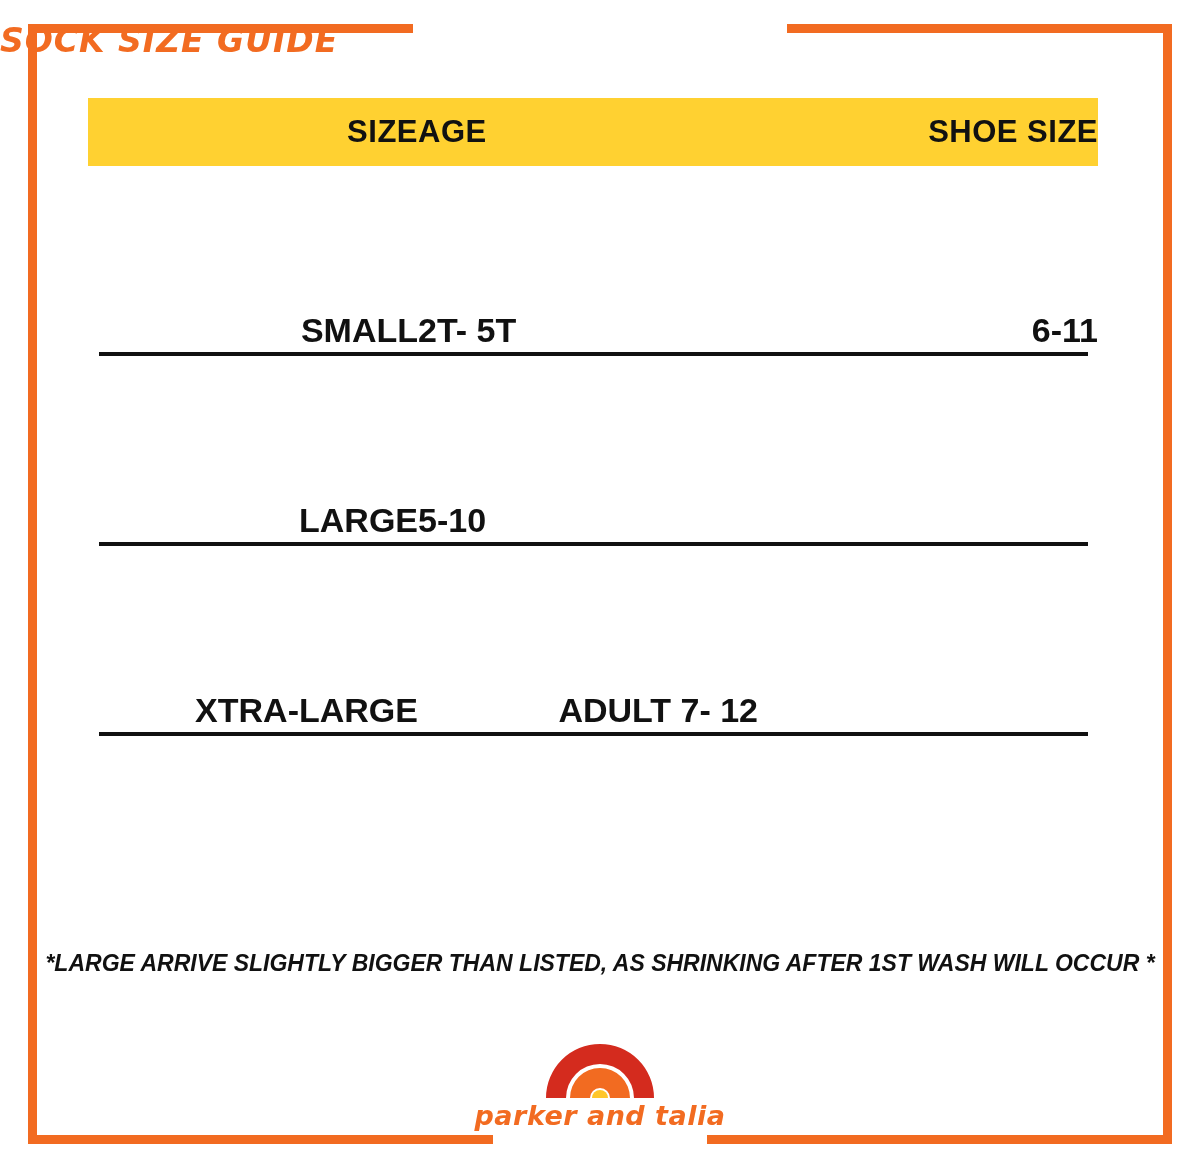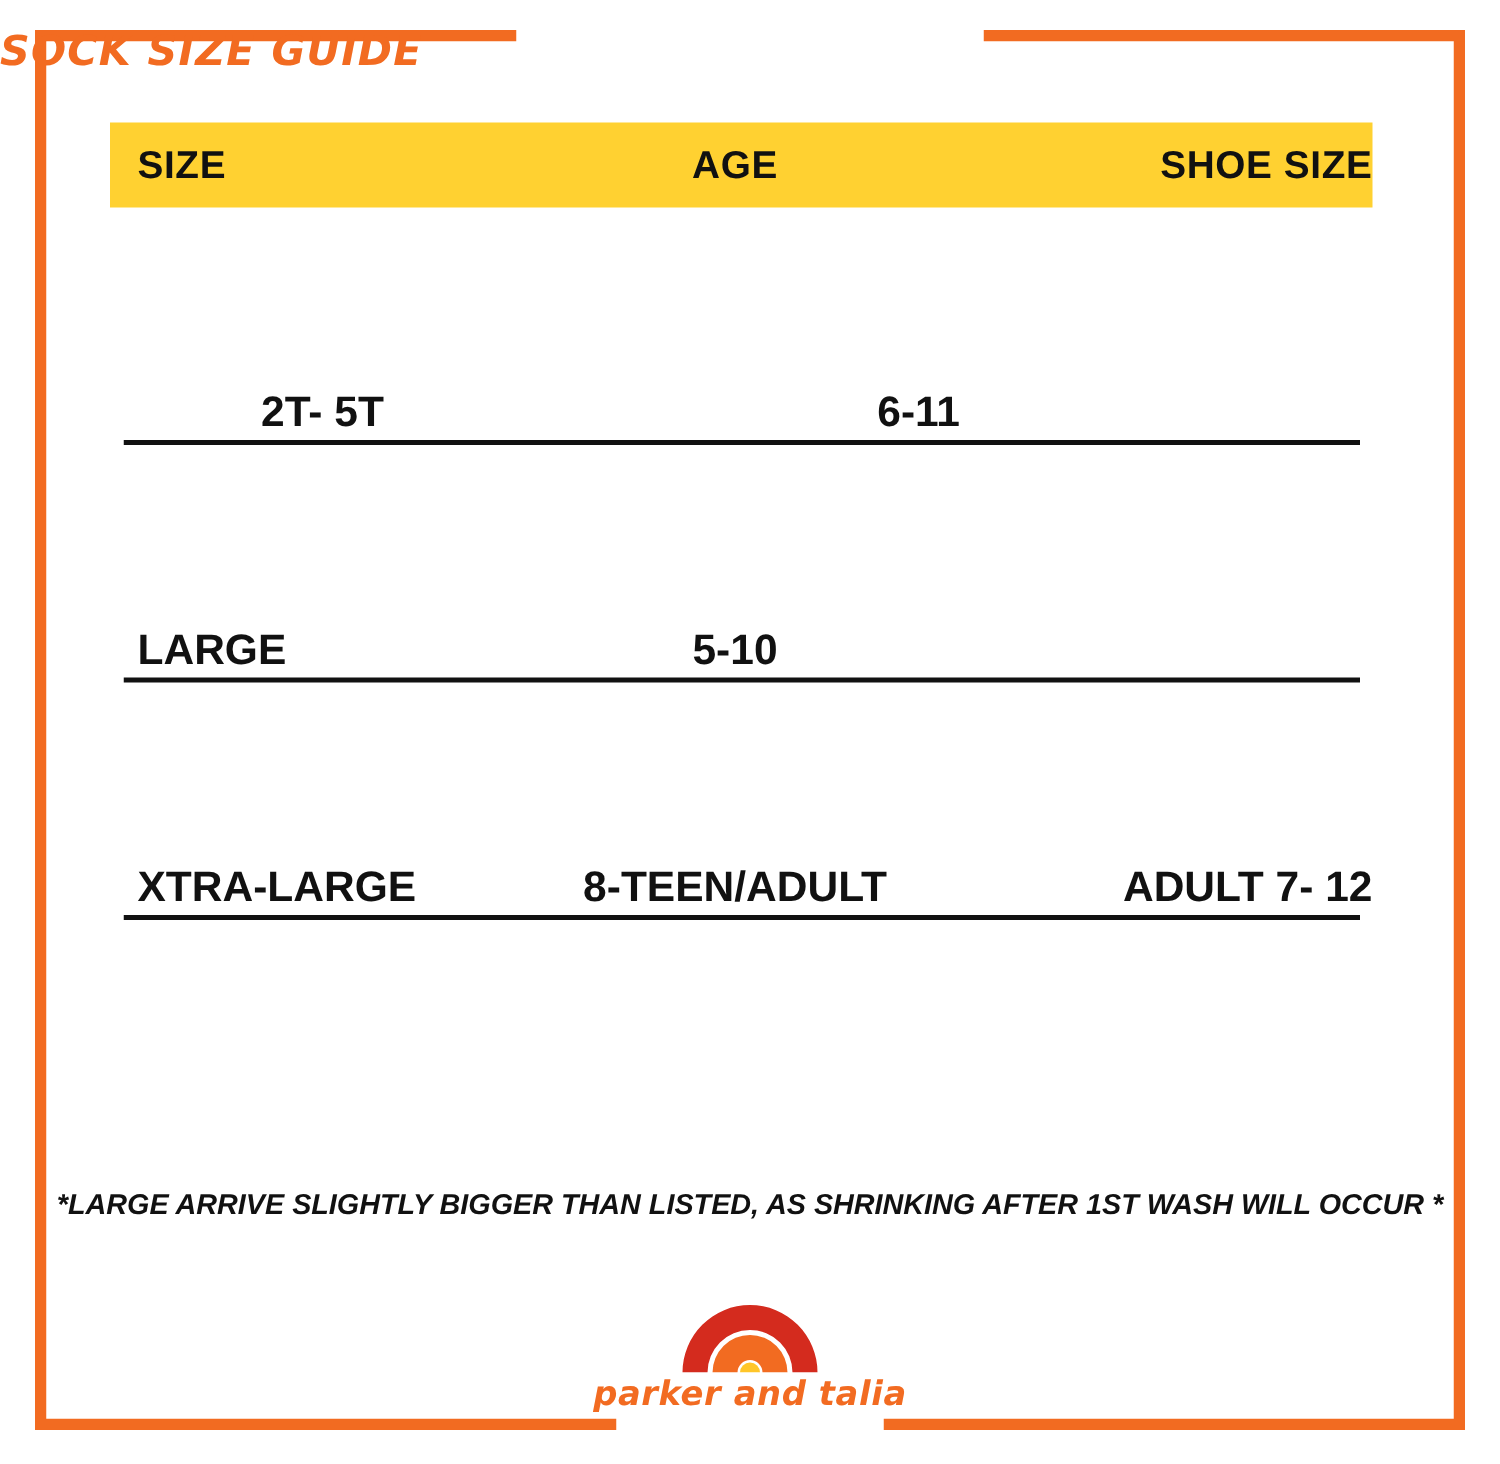--- a/index.html
+++ b/index.html
@@ -63,22 +63,22 @@
   }
 
   
   .header-band {
     background: #FFD131;
     height: 68px;
     display: flex;
     align-items: center;
     width: 1010px;
   }
-  .col-size  { width: 330px; padding-left: 22px; box-sizing: border-box; text-align: left; }
-  .col-age   { width: 340px; text-align: center; }
+  .col-size  { width: 330px; padding-left: 22px; box-sizing: border-box; text-align: right; }
+  .col-age   { width: 340px; text-align: left; }
   .col-shoe  { width: 340px; text-align: right; box-sizing: border-box; }
 
   .header-band .cell {
     font-family: "Liberation Sans", sans-serif;
     font-weight: bold;
     font-size: 31px;
     color: #111111;
     letter-spacing: 0.5px;
   }
 
@@ -158,35 +158,35 @@
 
   <div class="header-band">
     <div class="cell col-size">SIZE</div>
     <div class="cell col-age">AGE</div>
     <div class="cell col-shoe">SHOE SIZE</div>
   </div>
 
   <div class="rows">
 
     <div class="row">
+      <div class="cell col-size">SMALL</div>
       <div class="cell col-age">2T- 5T</div>
       <div class="cell col-shoe">6-11</div>
       <div class="rule"></div>
     </div>
 
 
     <div class="row">
       <div class="cell col-size">LARGE</div>
       <div class="cell col-age">5-10</div>
       <div class="rule"></div>
     </div>
 
     <div class="row">
       <div class="cell col-size">XTRA-LARGE</div>
-      <div class="cell col-age">8-TEEN/ADULT</div>
       <div class="cell col-shoe">ADULT 7- 12</div>
       <div class="rule"></div>
     </div>
 
   </div>
 </div>
 
 <div class="footnote">*LARGE ARRIVE SLIGHTLY BIGGER THAN LISTED, AS SHRINKING AFTER 1ST WASH WILL OCCUR *</div>
 
 <div class="logo-wrap">

